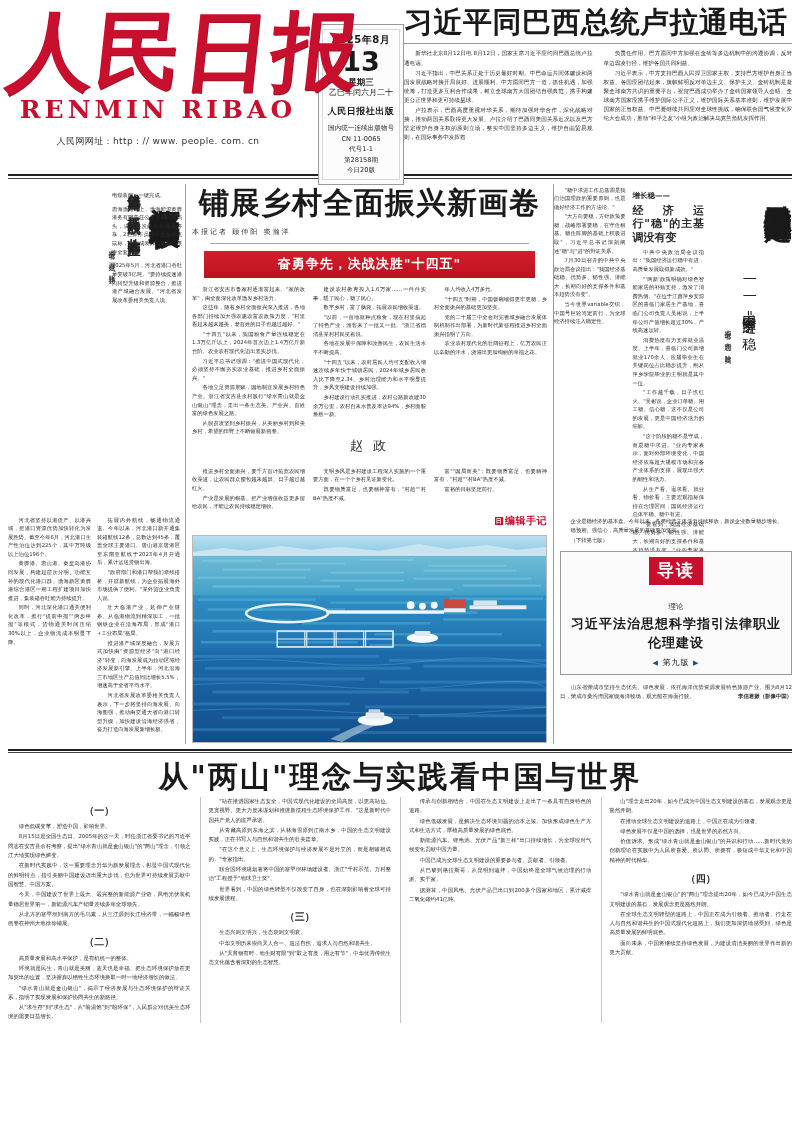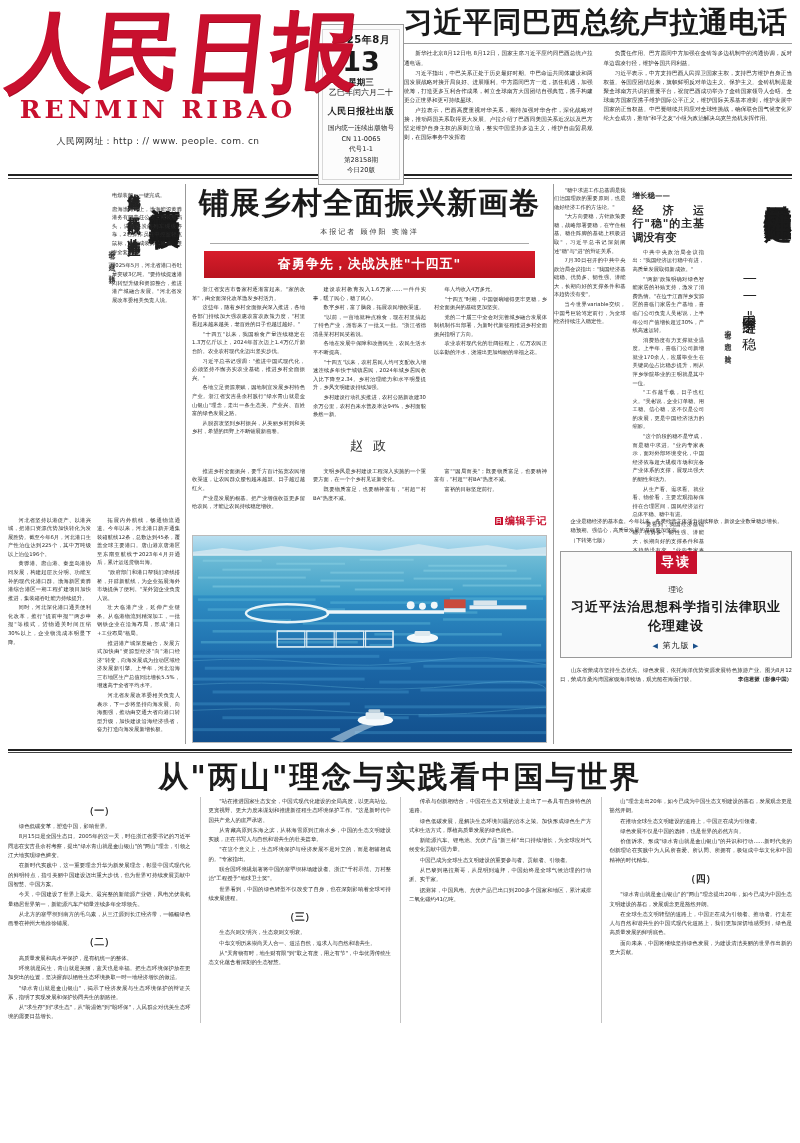--- a/index.html
+++ b/index.html
@@ -95,21 +95,21 @@
   .left-cols .c{flex:1;}
   .left-cols p{margin:0 0 1px 0;text-indent:2em;}
   .left-top-cols{display:flex;gap:6px;font-size:5.3px;line-height:1.62;text-align:justify;color:#2b2b2b;
     position:absolute;left:104px;top:2px;width:70px;}
 
   
   .mid-headline{
     text-align:center;font-size:30px;font-weight:bold;letter-spacing:1px;
     line-height:1.15;margin-top:2px;
   }
-  .mid-byline{text-align:center;font-size:7px;color:#333;margin-top:7px;letter-spacing:2px;
+  .mid-byline{text-align:left;font-size:7px;color:#333;margin-top:7px;letter-spacing:2px;
     font-family:"DejaVu Serif","Liberation Serif",serif;}
   .mid-rule{border-top:1px solid #aaa;margin:6px 18px 7px 18px;}
   .redbanner{
     background:linear-gradient(180deg,#d81c2b 0%,#b8141f 100%);
     color:#fff;text-align:center;font-weight:bold;font-size:13px;
     padding:4px 0 5px;letter-spacing:1px;margin:0 12px 7px 12px;
     position:relative;
   }
   .mid-cols{display:flex;gap:8px;font-size:5.3px;line-height:1.62;text-align:justify;color:#2b2b2b;}
   .mid-cols .c{flex:1;}
@@ -153,22 +153,22 @@
   .r-cols .c{flex:1;}
   .r-cols p{margin:0 0 1px 0;text-indent:2em;}
   .r-sec-label{font-size:7.5px;font-weight:bold;margin:4px 0 2px;text-indent:0;}
   .r-sub-head{font-size:11px;font-weight:bold;line-height:1.25;text-indent:0;margin:1px 0 3px;}
   .r-bot-cols{display:flex;gap:7px;font-size:5.3px;line-height:1.62;text-align:justify;color:#2b2b2b;margin-top:3px;}
   .r-bot-cols .c{flex:1;}
   .r-bot-cols p{margin:0 0 1px 0;text-indent:2em;}
 
   .daodu-box{border:1px solid #999;margin-top:6px;padding:0 6px 6px;background:#fafafa;position:relative;}
   .daodu-tab{
-    position:relative;top:-7px;margin:6px auto;width:41px;
-    background:#c8102e;color:#fff;font-size:13px;font-weight:bold;
+    position:relative;top:-7px;margin:12px auto;width:54px;
+    background:#c8102e;color:#fff;font-size:17px;font-weight:bold;
     text-align:center;padding:2px 0 3px;letter-spacing:2px;
   }
   .daodu-kicker{text-align:center;font-size:7.5px;color:#333;margin-top:-2px;margin-bottom:3px;
     font-family:"DejaVu Serif","Liberation Serif",serif;}
   .daodu-title{text-align:center;font-size:13px;font-weight:bold;line-height:1.45;letter-spacing:1px;}
   .daodu-page{text-align:center;font-size:8px;margin-top:4px;color:#222;letter-spacing:1px;
     font-family:"DejaVu Serif","Liberation Serif",serif;}
   .daodu-page .arw{color:#1a4f8a;font-size:7px;}
 
   .caption{font-size:5.4px;line-height:1.68;text-align:justify;color:#2b2b2b;margin-top:8px;text-indent:2em;}

